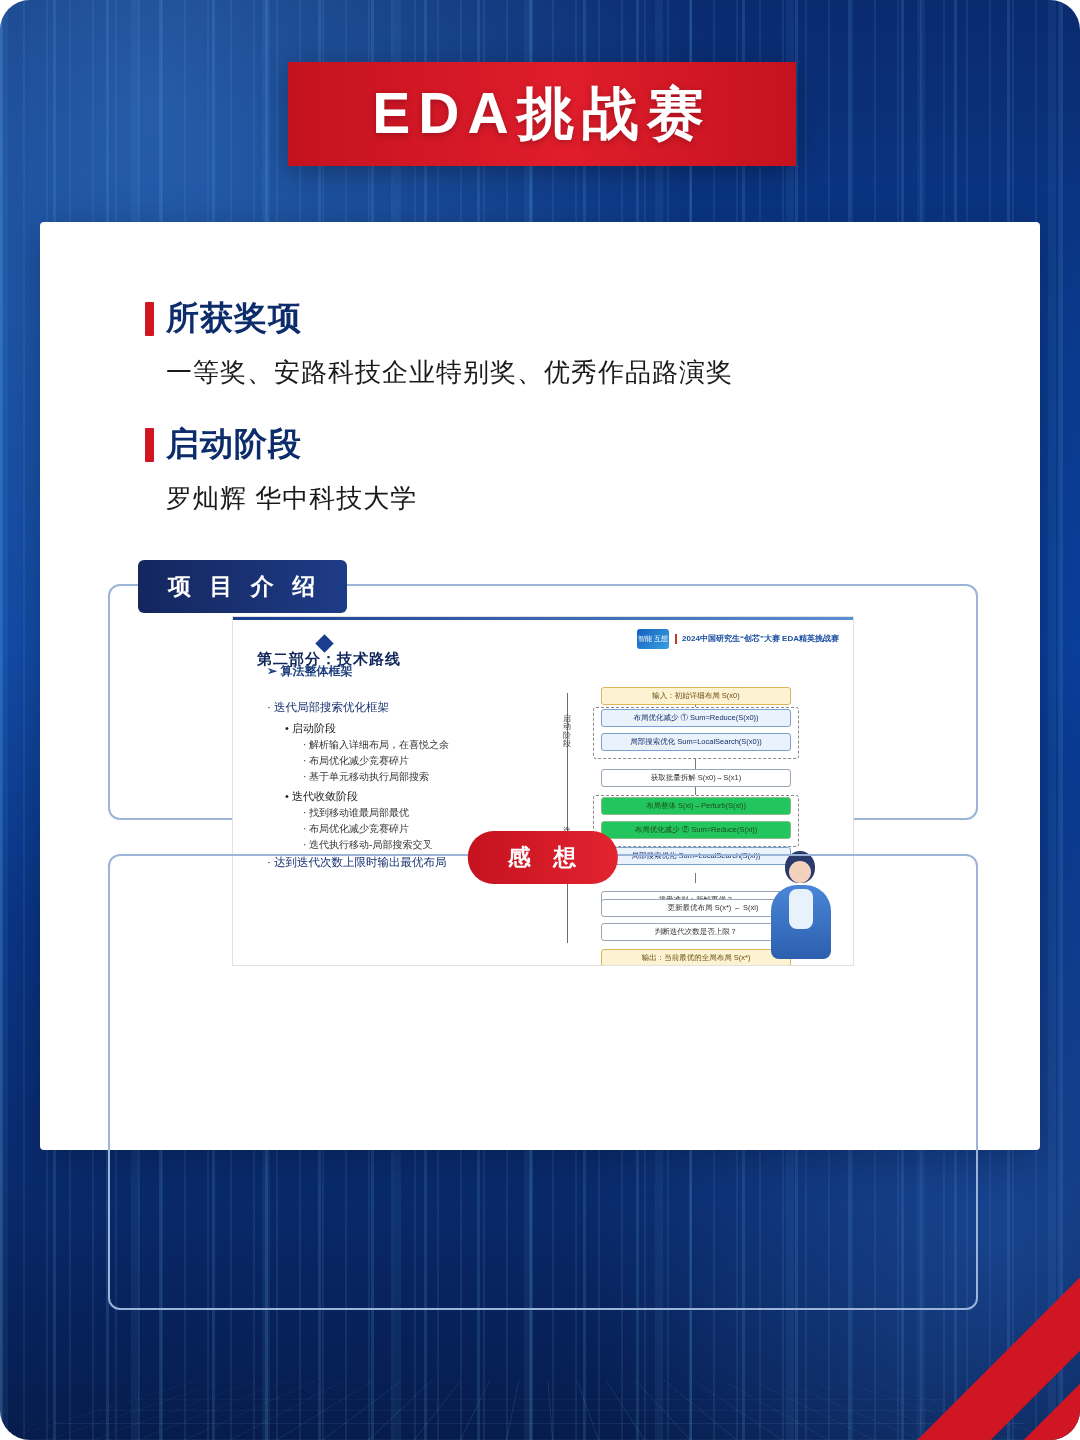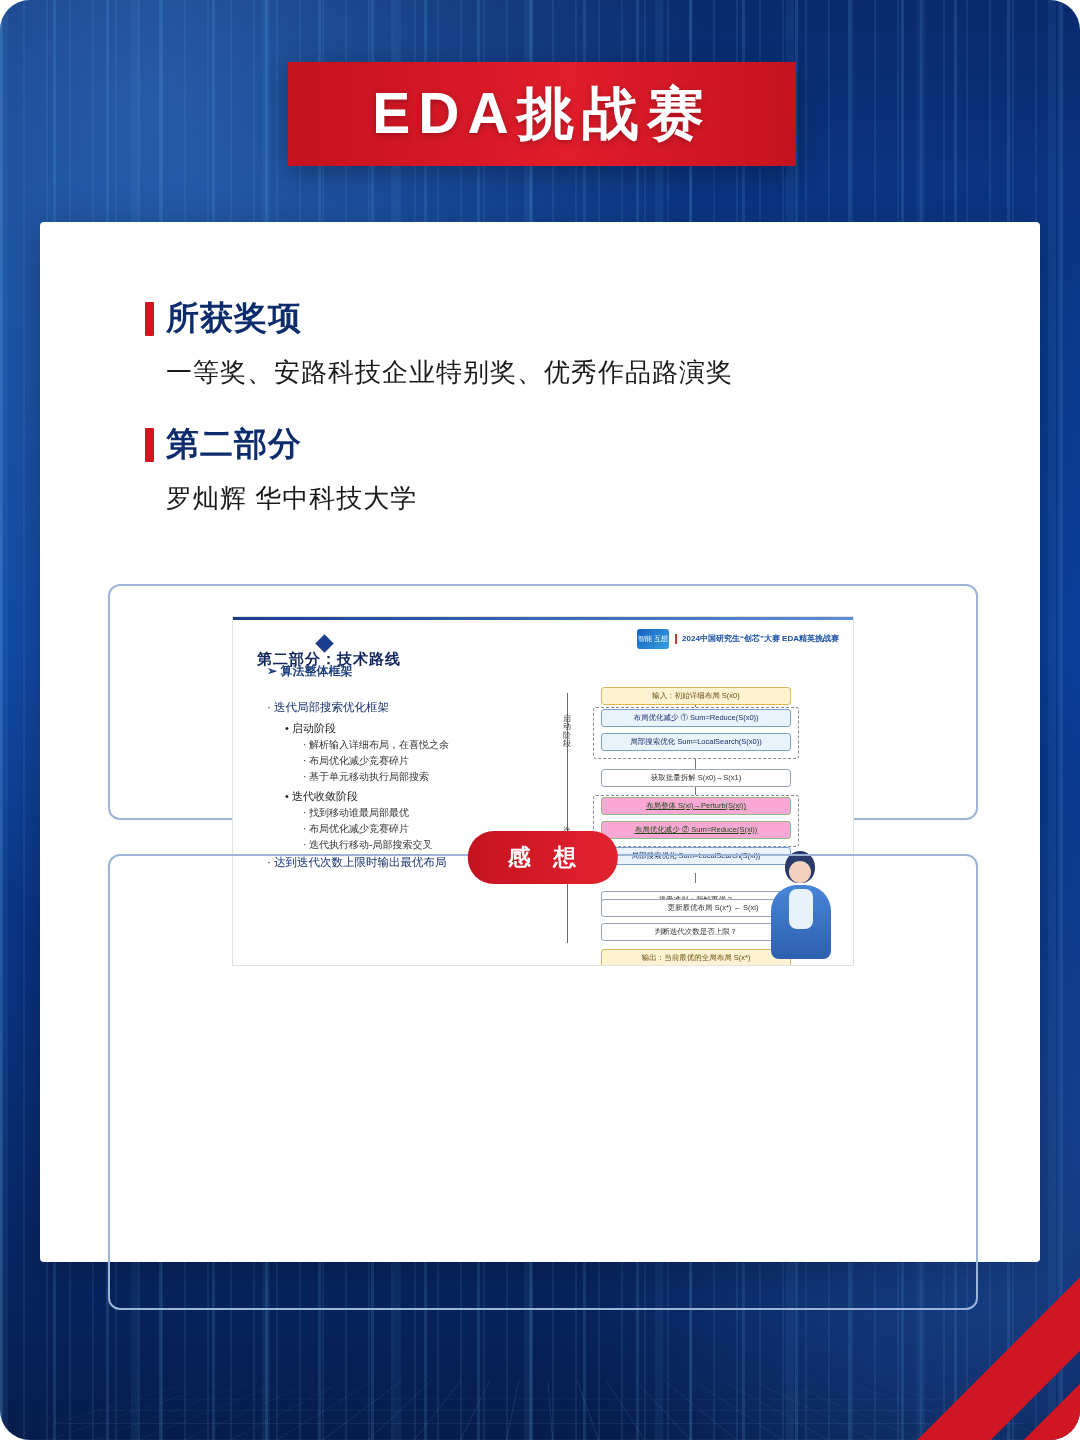--- a/index.html
+++ b/index.html
@@ -97,21 +97,21 @@
     text-shadow: 0 2px 6px rgba(0,0,0,0.25);
     white-space: nowrap;
   }
 
   
   .card {
     position: absolute;
     left: 40px;
     top: 222px;
     width: 1000px;
-    height: 1040px;
+    height: 928px;
     background: #ffffff;
     border-radius: 4px;
     box-shadow: 0 8px 40px rgba(0,0,0,0.25);
   }
 
   .section-head {
     display: flex;
     align-items: center;
     margin-left: 105px;
     margin-top: 0;
@@ -251,21 +251,21 @@
     font-size: 7.5px;
     text-align: center;
     padding: 3px 2px;
     border: 1px solid #7aa0cf;
     border-radius: 3px;
     background: #eaf2fb;
     color: #16306a;
     box-sizing: border-box;
   }
   .flow .node.yellow { background: #fdf3d2; border-color: #d8b85a; color: #6a4d10; }
-  .flow .node.green  { background: #f9a8d4; border-color: #8dbd86; color: #1f4b1b; text-decoration: underline; }
+  .flow .node.green  { background: #22c55e; border-color: #8dbd86; color: #1f4b1b; }
   .flow .node.white  { background: #ffffff; border-color: #9aa6b5; color: #333; }
   .flow .dashbox {
     position: absolute;
     left: 30px;
     width: 206px;
     border: 1px dashed #8a8a8a;
     border-radius: 3px;
     box-sizing: border-box;
   }
   .flow .conn {
@@ -355,26 +355,27 @@
       <div class="section-head">
         <div class="section-bar"></div>
         <div class="section-title">所获奖项</div>
       </div>
       <div class="section-body">一等奖、安路科技企业特别奖、优秀作品路演奖</div>
     </div>
 
     <div class="project-block">
       <div class="section-head">
         <div class="section-bar"></div>
-        <div class="section-title">第二部分</div>
+        <div class="section-title">启动阶段</div>
       </div>
       <div class="section-body">罗灿辉 华中科技大学</div>
     </div>
 
     <div class="intro-box">
+      <div class="intro-tab">项 目 介 绍</div>
 
       <div class="slide-wrap">
         <div class="slide">
           <div class="slide-topline"></div>
 
           <div class="slide-title">
             <div class="sq"></div>
             <div class="txt">第二部分：技术路线</div>
           </div>
           <div class="slide-sub">➢ 算法整体框架</div>

